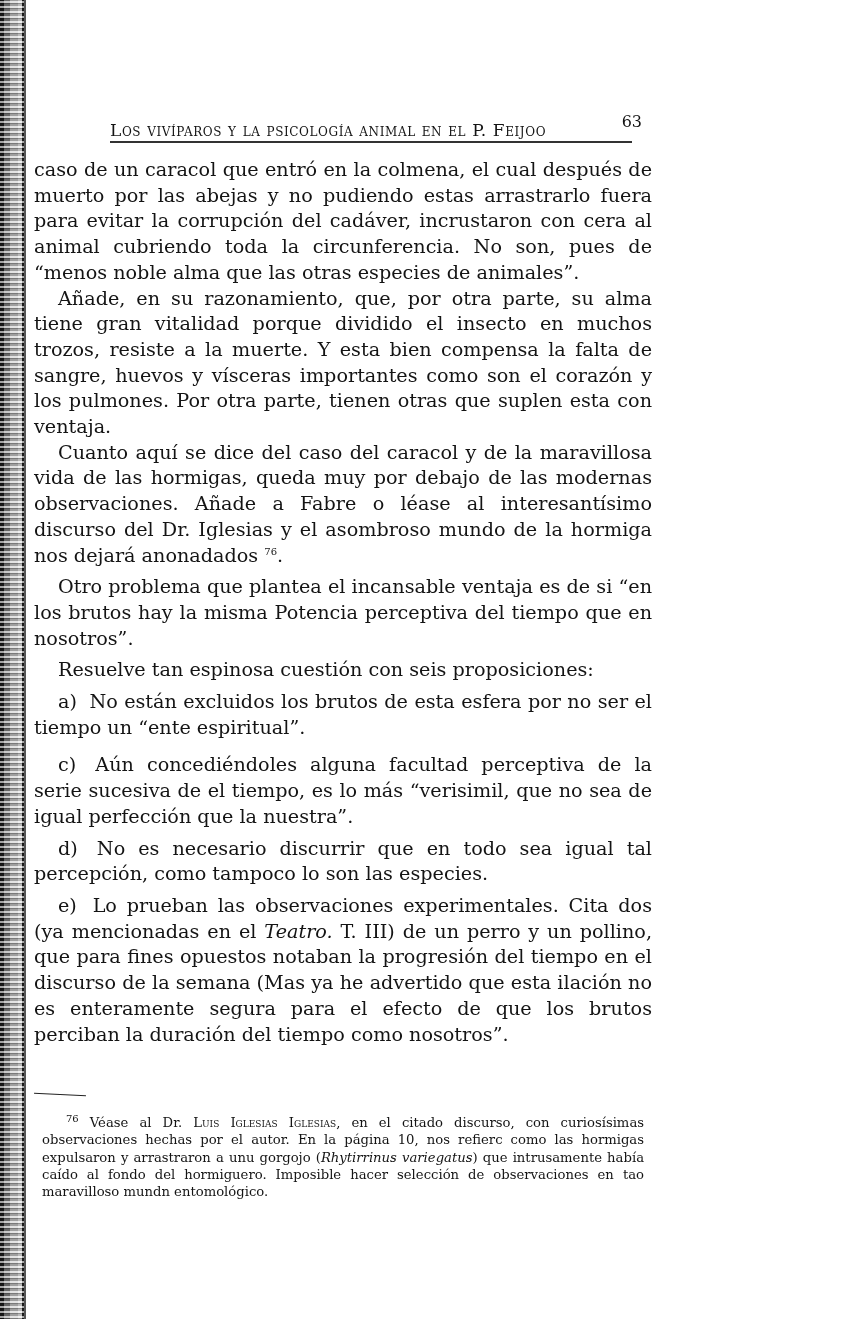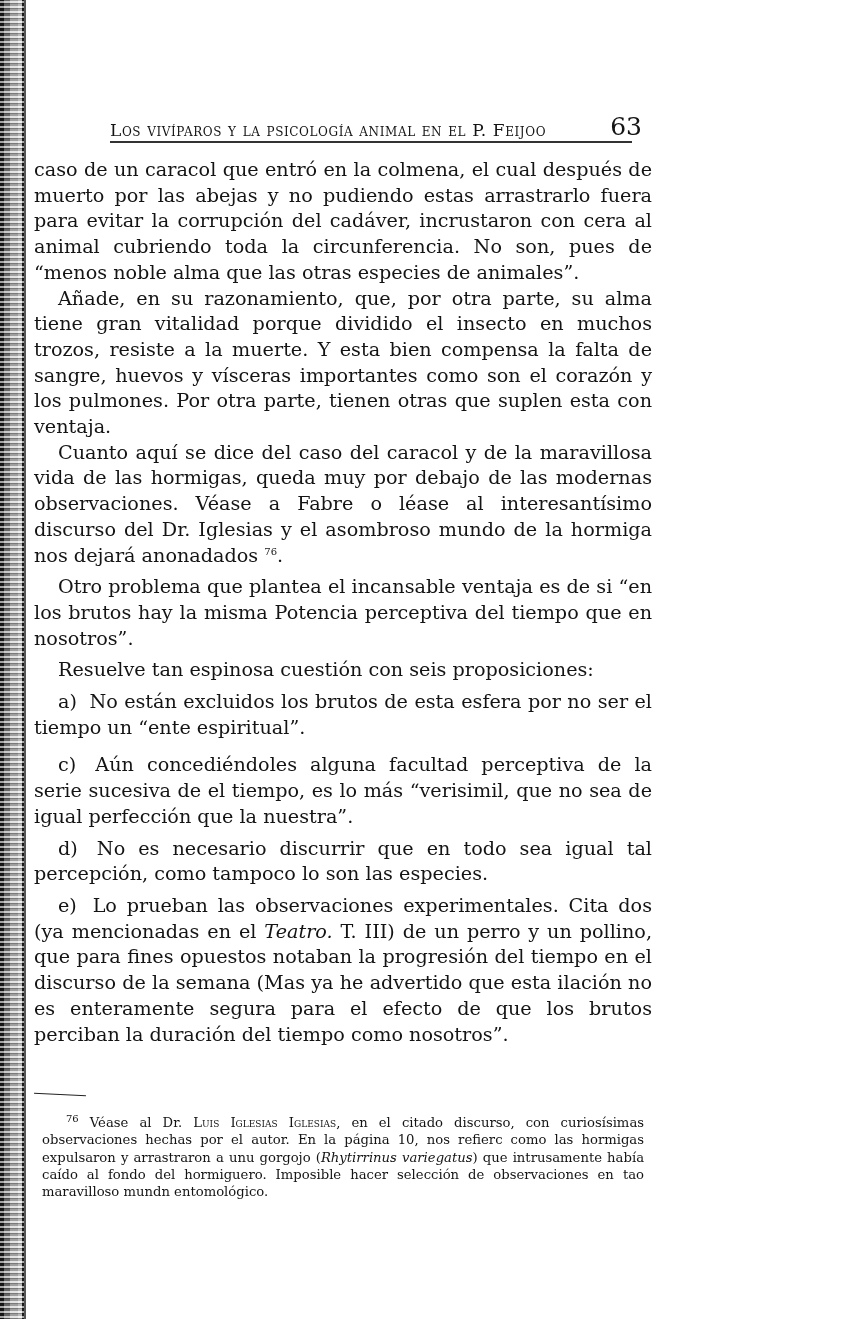--- a/index.html
+++ b/index.html
@@ -6,21 +6,21 @@
   body { width: 850px; height: 1319px; position: relative; overflow: hidden;
          font-family: "DejaVu Serif", "Liberation Serif", serif; color: #141414; }
   .spine { position: absolute; left: 0; top: 0; width: 24px; height: 1319px;
            background:
              repeating-linear-gradient(0deg, rgba(0,0,0,0.35) 0 1px, rgba(255,255,255,0.6) 1px 3px, rgba(0,0,0,0.15) 3px 5px),
              linear-gradient(90deg, #1a1a1a 0 4px, #777 4px 10px, #bbb 10px 18px, #ddd 18px 22px, #222 22px 24px); }
   .spine-edge { position: absolute; left: 24px; top: 0; width: 2px; height: 1319px; background: #555; }
   .header { position: absolute; left: 110px; top: 112px; width: 520px; height: 24px; }
   .running-title { position: absolute; left: 0; top: 8px; font-size: 17px; font-variant: small-caps;
                    letter-spacing: 0.6px; white-space: nowrap; }
-  .page-number { position: absolute; right: -12px; top: 0; font-size: 25px; }
+  .page-number { position: absolute; right: -12px; top: 0; font-size: 16px; }
   .header-rule { position: absolute; left: 110px; top: 141px; width: 522px; height: 2px; background: #333; }
   .body-text { position: absolute; left: 34px; top: 157px; width: 618px; font-size: 19.2px;
                line-height: 25.7px; text-align: justify; }
   .body-text p { margin: 0; }
   .indent { text-indent: 24px; }
   .item-marker { margin-right: 6px; }
   .gap-small { height: 6px; }
   .fn-rule { position: absolute; left: 34px; top: 1094px; width: 52px; height: 1px; background: #222; transform: rotate(3deg); }
   .footnote { position: absolute; left: 34px; top: 1106px; width: 618px; font-size: 13.2px;
               line-height: 17.3px; text-align: justify; }
@@ -37,21 +37,21 @@
 
 <div class="header">
   <span class="running-title">Los vivíparos y la psicología animal en el P. Feijoo</span>
   <span class="page-number">63</span>
 </div>
 <div class="header-rule"></div>
 
 <div class="body-text">
   <p>caso de un caracol que entró en la colmena, el cual después de muerto por las abejas y no pudiendo estas arrastrarlo fuera para evitar la corrupción del cadáver, incrustaron con cera al animal cubriendo toda la circunferencia. No son, pues de “menos noble alma que las otras especies de animales”.</p>
   <p class="indent">Añade, en su razonamiento, que, por otra parte, su alma tiene gran vitalidad porque dividido el insecto en muchos trozos, resiste a la muerte. Y esta bien compensa la falta de sangre, huevos y vísceras importantes como son el corazón y los pulmones. Por otra parte, tienen otras que suplen esta con ventaja.</p>
-  <p class="indent"><span>Cuanto aquí se dice del caso del caracol y de la maravillosa vida de las hormigas, queda muy por debajo de las modernas observaciones. Véase a Fabre o léase al interesantísimo discurso del Dr. Iglesias y el asombroso mundo de la hormiga nos dejará anonadados</span> <sup class="ref">76</sup><span>.</span></p>
+  <p class="indent"><span>Cuanto aquí se dice del caso del caracol y de la maravillosa vida de las hormigas, queda muy por debajo de las modernas observaciones. Añade a Fabre o léase al interesantísimo discurso del Dr. Iglesias y el asombroso mundo de la hormiga nos dejará anonadados</span> <sup class="ref">76</sup><span>.</span></p>
   <div class="gap-small"></div>
   <p class="indent">Otro problema que plantea el incansable ventaja es de si “en los brutos hay la misma Potencia perceptiva del tiempo que en nosotros”.</p>
   <div class="gap-small"></div>
   <p class="indent">Resuelve tan espinosa cuestión con seis proposiciones:</p>
   <div class="gap-small"></div>
   <p class="indent"><span class="item-marker">a)</span> <span>No están excluidos los brutos de esta esfera por no ser el tiempo un “ente espiritual”.</span></p>
   <div class="gap-small"></div>
   <div class="gap-small"></div>
   <p class="indent"><span class="item-marker">c)</span> <span>Aún concediéndoles alguna facultad perceptiva de la serie sucesiva de el tiempo, es lo más “verisimil, que no sea de igual perfección que la nuestra”.</span></p>
   <div class="gap-small"></div>

